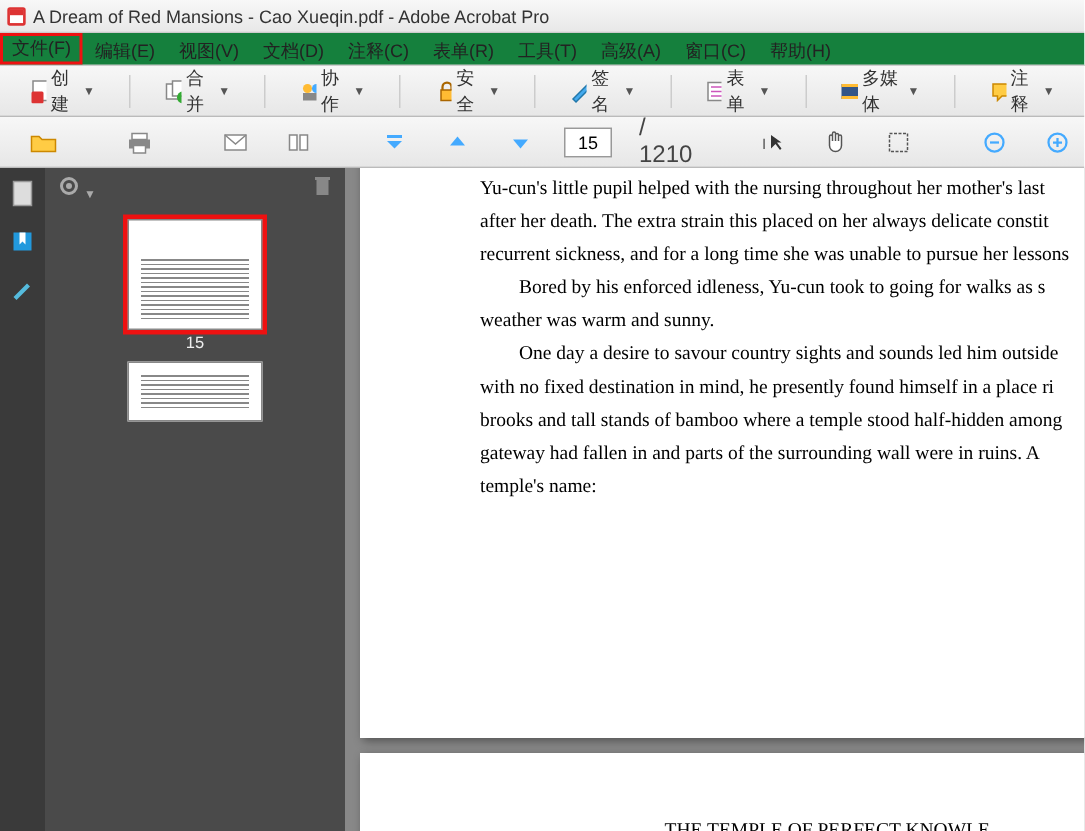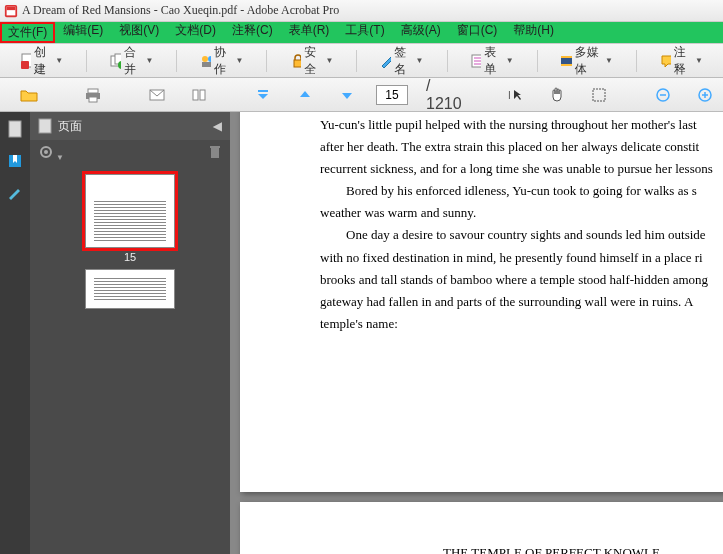--- a/index.html
+++ b/index.html
@@ -1,22 +1,22 @@
 <!DOCTYPE html>
 <html><head>
 <meta charset="utf-8">
 <style>
 * { margin: 0; padding: 0; box-sizing: border-box; font-family: "Microsoft YaHei", Tahoma, sans-serif; }
 body { width: 723px; height: 554px; overflow: hidden; background: #fff; font-size: 12px; }
 
 .titlebar { height: 22px; background: linear-gradient(#f8f8f8,#e8e8e8); display: flex; align-items: center; padding: 0 4px; border-bottom: 1px solid #ccc; }
 .titlebar .pdf-ico { width: 14px; height: 14px; margin-right: 4px; }
-.titlebar .title { font-size: 12px; color: #333; font-family: Liberation Serif, serif; }
-
-.menubar { height: 22px; background: #22c55e; display: flex; align-items: flex-start; border-bottom: 1px solid #ccc; }
+.titlebar .title { font-size: 12px; color: #333; }
+
+.menubar { height: 22px; background: #15803d; display: flex; align-items: flex-end; border-bottom: 1px solid #ccc; }
 .menubar .mitem { padding: 0 8px; display: flex; align-items: center; font-size: 12px; color: #222; cursor: default; }
 .menubar .mitem.hl { border: 2px solid #e11; padding: 0 6px; }
 
 .toolbar1, .toolbar2 { height: 34px; background: linear-gradient(#f7f7f7,#e7e7e7); display: flex; align-items: center; padding: 0 16px; gap: 16px; border-bottom: 1px solid #bbb; }
 .tbtn { height: 26px; min-width: 26px; display: flex; align-items: center; justify-content: center; padding: 0 4px; border-radius: 3px; cursor: default; gap: 3px; }
 .tbtn .lbl { font-size: 12px; color: #333; }
 .sep { width: 1px; height: 22px; background: #ccc; margin: 0 3px; }
 .drop { font-size: 8px; color: #555; margin-left: 2px; }
 .pageinput { width: 32px; height: 20px; text-align: center; border: 1px solid #999; font-size: 12px; }
 .zoominput { width: 54px; height: 20px; text-align: left; padding: 0 4px; border: 1px solid #999; font-size: 12px; font-style: italic; }
@@ -259,29 +259,20 @@
         </svg>
       </div>
     <div class="ritem">
         <svg width="16" height="16">
           <path d="M2 13 L11 4 L13 6 L4 15 Z" fill="#5bd"></path>
         </svg>
       </div>
   </div>
 
   <div class="pagepanel">
-    <div class="phead">
-      <span style="display:flex;align-items:center;gap:6px">
-        <svg width="14" height="16">
-            <rect x="1" y="1" width="12" height="14" fill="#ddd" stroke="#999"></rect>
-          </svg>
-        <span>页面</span>
-      </span>
-      <span style="color:#ccc">◀</span>
-    </div>
     <div class="ptool">
       <span><svg width="16" height="16">
             <circle cx="8" cy="8" r="5" fill="none" stroke="#aaa" stroke-width="2"></circle>
             <circle cx="8" cy="8" r="2" fill="#aaa"></circle>
           </svg><span class="drop" style="color:#aaa">▼</span></span>
       <span><svg width="14" height="16">
             <rect x="3" y="4" width="8" height="10" fill="#888"></rect>
             <rect x="2" y="2" width="10" height="2" fill="#888"></rect>
           </svg></span>
     </div>

